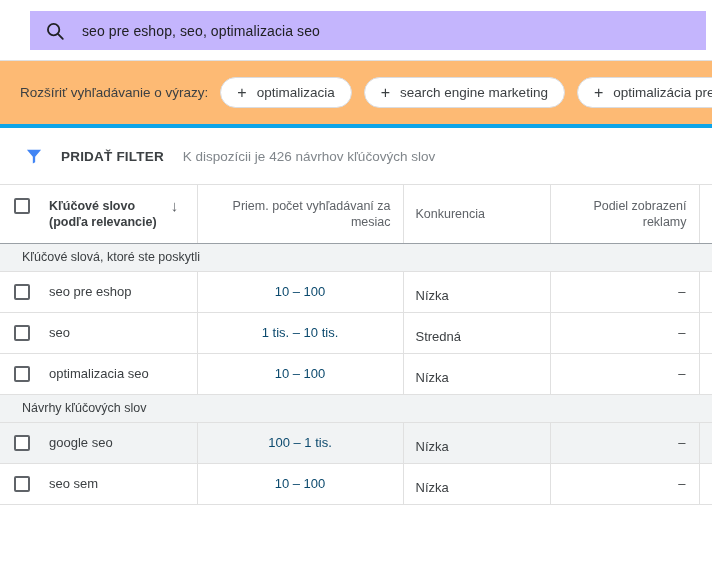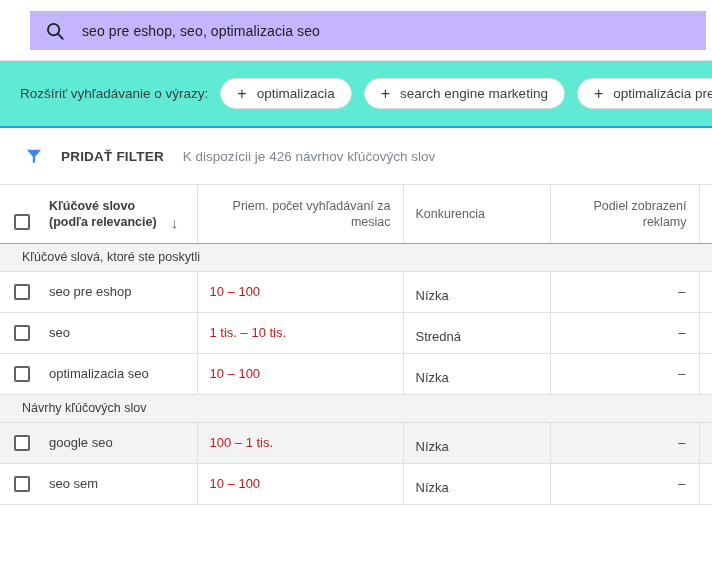--- a/index.html
+++ b/index.html
@@ -43,22 +43,22 @@
   .search-value {
     font-size: 14px;
     color: #202124;
     letter-spacing: .1px;
     white-space: nowrap;
   }
 
   
   .expand-region {
     height: 67px;
-    background: #5eead4;
-    border-bottom: 2px solid #0ea5e9;
+    background: #fdba74;
+    border-bottom: 4px solid #0ea5e9;
     display: flex;
     align-items: center;
     padding-left: 20px;
     overflow: hidden;
     white-space: nowrap;
   }
   .expand-label {
     font-size: 13.5px;
     color: #3c4043;
     margin-right: 12px;
@@ -144,21 +144,21 @@
     border-bottom: 1px solid #9aa0a6;
     border-right: 1px solid #e0e0e0;
     vertical-align: middle;
     padding: 0 12px;
     font-weight: normal;
   }
   thead th.c-tail-h { border-right: none; }
 
   .th-kw-inner {
     display: flex;
-    align-items: flex-end;
+    align-items: flex-start;
     padding-left: 2px;
   }
   .chk {
     width: 16px;
     height: 16px;
     flex: 0 0 16px;
     border: 2px solid #5f6368;
     border-radius: 2px;
     background: #ffffff;
     cursor: pointer;
@@ -222,22 +222,22 @@
   .kw-label {
     margin-left: 19px;
     font-size: 13px;
     color: #3c4043;
     white-space: nowrap;
     overflow: hidden;
     text-overflow: ellipsis;
   }
   .num-cell {
     font-size: 13px;
-    color: #b91c1c;
-    text-align: left;
+    color: #0c4a6e;
+    text-align: center;
     display: block;
   }
   .text-cell {
     font-size: 13px;
     color: #3c4043;
     text-align: left;
     display: block;
     margin-top: 8px;
   }
   .dash-cell {

